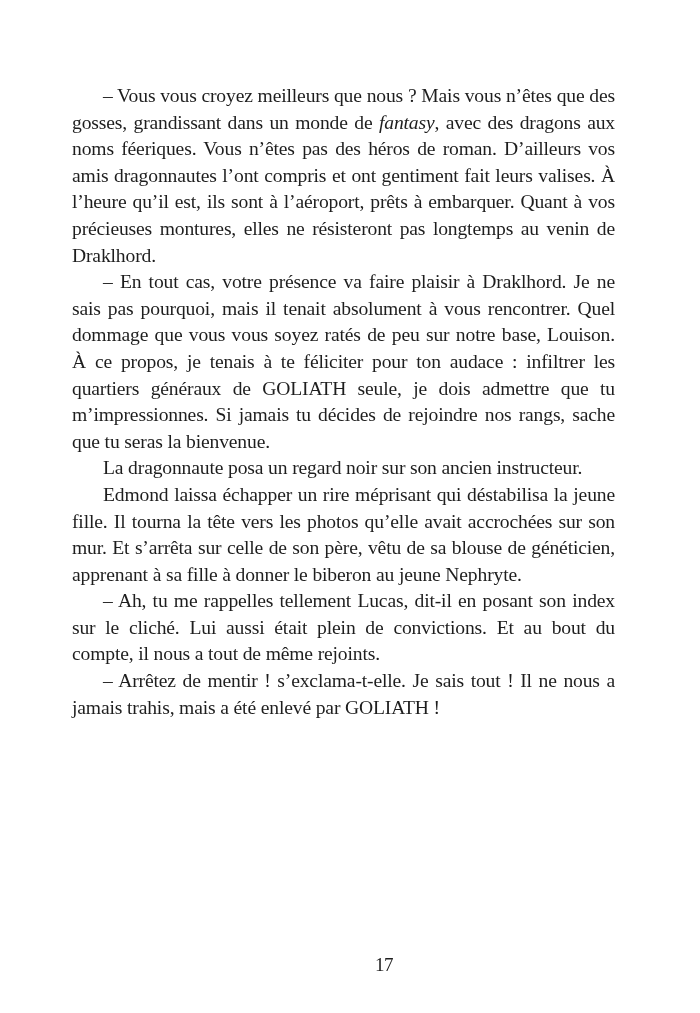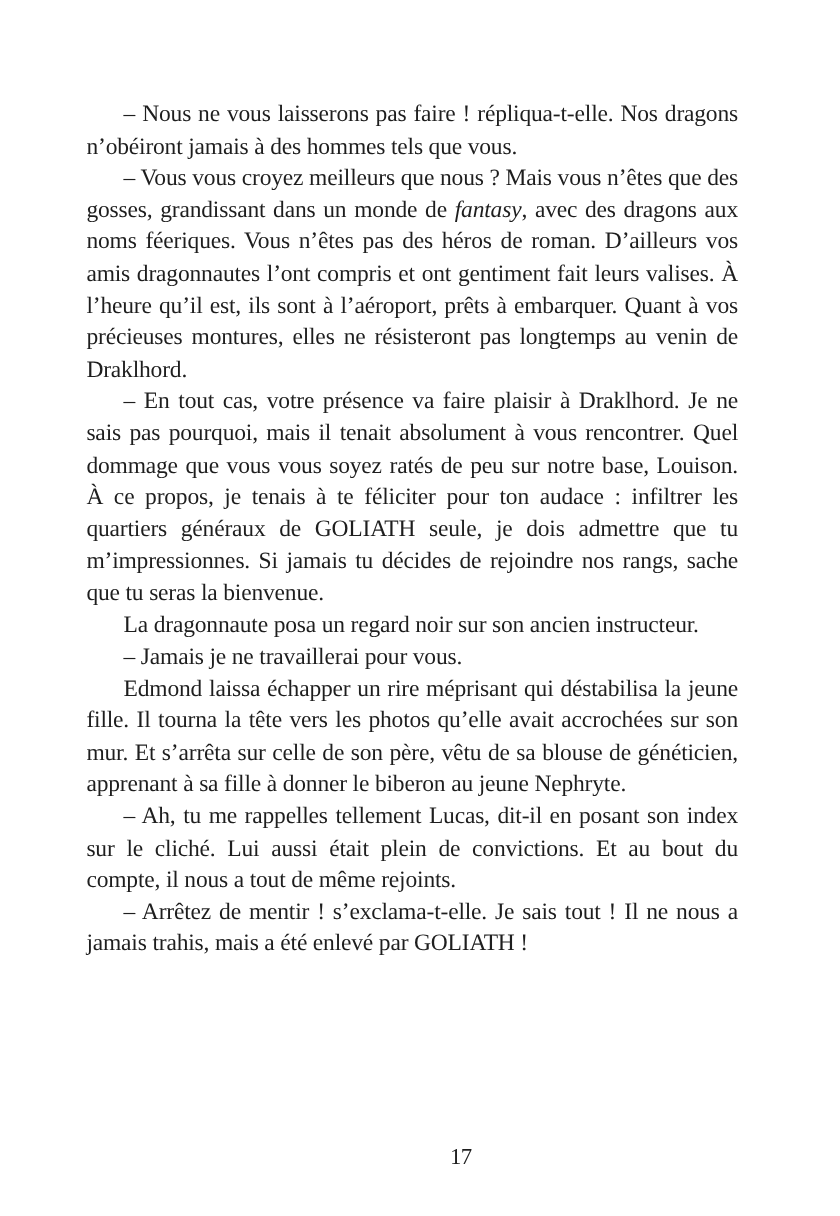--- a/index.html
+++ b/index.html
@@ -43,23 +43,21 @@
       font-family: "Liberation Serif", "DejaVu Serif", serif;
       color: #1e1e1e;
       letter-spacing: -0.5px;
       padding-left: 34px;
     }
   </style>
 </head>
 <body>
 
 <div class="page">
-  <p class="para">– Nous ne vous laisserons pas faire ! répliqua-t-elle. Nos dragons n’obéiront jamais à des hommes tels que vous.</p>
   <p class="para"><span>– Vous vous croyez meilleurs que nous ? Mais vous n’êtes que des gosses, grandissant dans un monde de </span><em>fantasy</em><span>, avec des dragons aux noms féeriques. Vous n’êtes pas des héros de roman. D’ailleurs vos amis dragonnautes l’ont compris et ont gentiment fait leurs valises. À l’heure qu’il est, ils sont à l’aéroport, prêts à embarquer. Quant à vos précieuses montures, elles ne résisteront pas longtemps au venin de Draklhord.</span></p>
   <p class="para">– En tout cas, votre présence va faire plaisir à Draklhord. Je ne sais pas pourquoi, mais il tenait absolument à vous rencontrer. Quel dommage que vous vous soyez ratés de peu sur notre base, Louison. À ce propos, je tenais à te féliciter pour ton audace : infiltrer les quartiers généraux de GOLIATH seule, je dois admettre que tu m’impressionnes. Si jamais tu décides de rejoindre nos rangs, sache que tu seras la bienvenue.</p>
   <p class="para">La dragonnaute posa un regard noir sur son ancien instructeur.</p>
-  <p class="para">– Jamais je ne travaillerai pour vous.</p>
   <p class="para">Edmond laissa échapper un rire méprisant qui déstabilisa la jeune fille. Il tourna la tête vers les photos qu’elle avait accrochées sur son mur. Et s’arrêta sur celle de son père, vêtu de sa blouse de généticien, apprenant à sa fille à donner le biberon au jeune Nephryte.</p>
   <p class="para">– Ah, tu me rappelles tellement Lucas, dit-il en posant son index sur le cliché. Lui aussi était plein de convictions. Et au bout du compte, il nous a tout de même rejoints.</p>
   <p class="para">– Arrêtez de mentir ! s’exclama-t-elle. Je sais tout ! Il ne nous a jamais trahis, mais a été enlevé par GOLIATH !</p>
 </div>
 
 <div class="page-number">17</div>
 
 </body></html>

